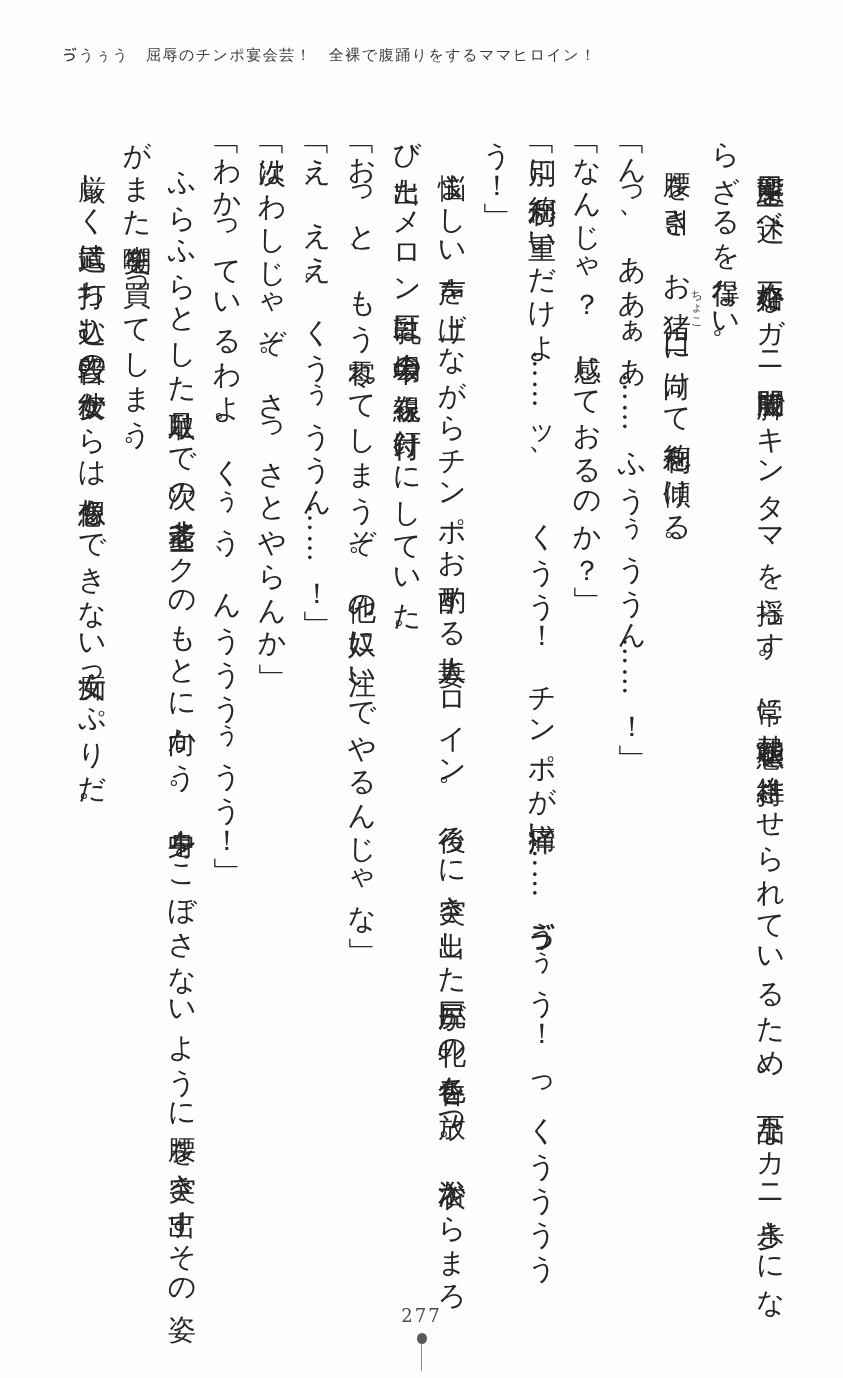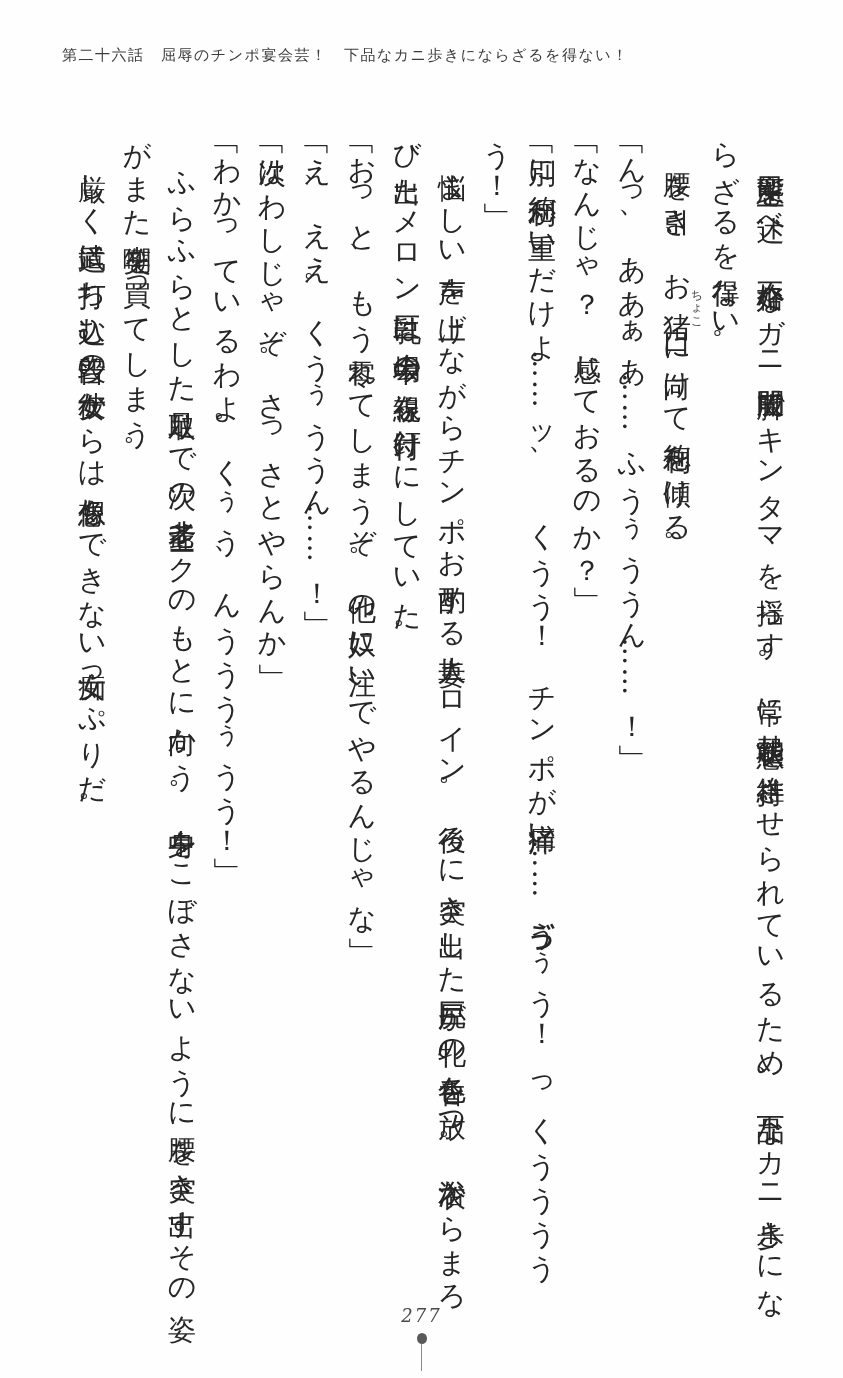--- a/index.html
+++ b/index.html
@@ -40,21 +40,20 @@
     font-size: 12px;
     letter-spacing: 0;
     color: #3a3a3a;
   }
   .footer {
     position: absolute;
     left: 0;
     right: 0;
     top: 1305px;
     text-align: center;
-    font-style: italic;
   }
   .page-number {
     font-size: 18px;
     letter-spacing: 2px;
     color: #4a4a4a;
   }
   .ornament {
     position: absolute;
     left: 50%;
     top: 1333px;
@@ -73,21 +72,21 @@
     width: 1.5px;
     height: 27px;
     background: #8a8a8a;
   }
 </style>
 </head>
 <body>
 
 <div class="page">
 
-  <div class="chapter-header">第二十六話　屈辱のチンポ宴会芸！　下品なカニ歩きにならざるを得ない！</div>
+  <div class="chapter-header">ゔうぅう　屈辱のチンポ宴会芸！　全裸で腹踊りをするママヒロイン！</div>
 
   <div class="textbody">
       <p class="indent-full">変態口上を述べ、不格好なガニ股開脚でキンタマを揺らす。常に勃起状態を維持させられているため、下品なカニ歩きにならざるを得ない。</p>
       <p class="indent-full">腰を引き、お<ruby>猪口<rt>ちょこ</rt></ruby>に向けて徳利を傾ける。</p>
       <p class="indent-half">「んっ、ああぁあ……ふうぅううん……！」</p>
       <p class="indent-half">「なんじゃ？　感じておるのか？」</p>
       <p class="indent-half">「別に徳利が重いだけよ……ッ、　くうう！　チンポが痛痒い……ゔうぅう！　っくううううう！」</p>
       <p class="indent-full">悩ましい声を上げながらチンポお酌する人妻ヒロイン。後ろに突き出した巨尻が牝の色香を放つ。浴衣からまろび出たメロン巨乳は会場中の視線を釘付けにしていた。</p>
       <p class="indent-half">「おっと、もう零れてしまうぞ。他の奴に注いでやるんじゃな」</p>
       <p class="indent-half">「え、ええ。くうぅううん……！」</p>

